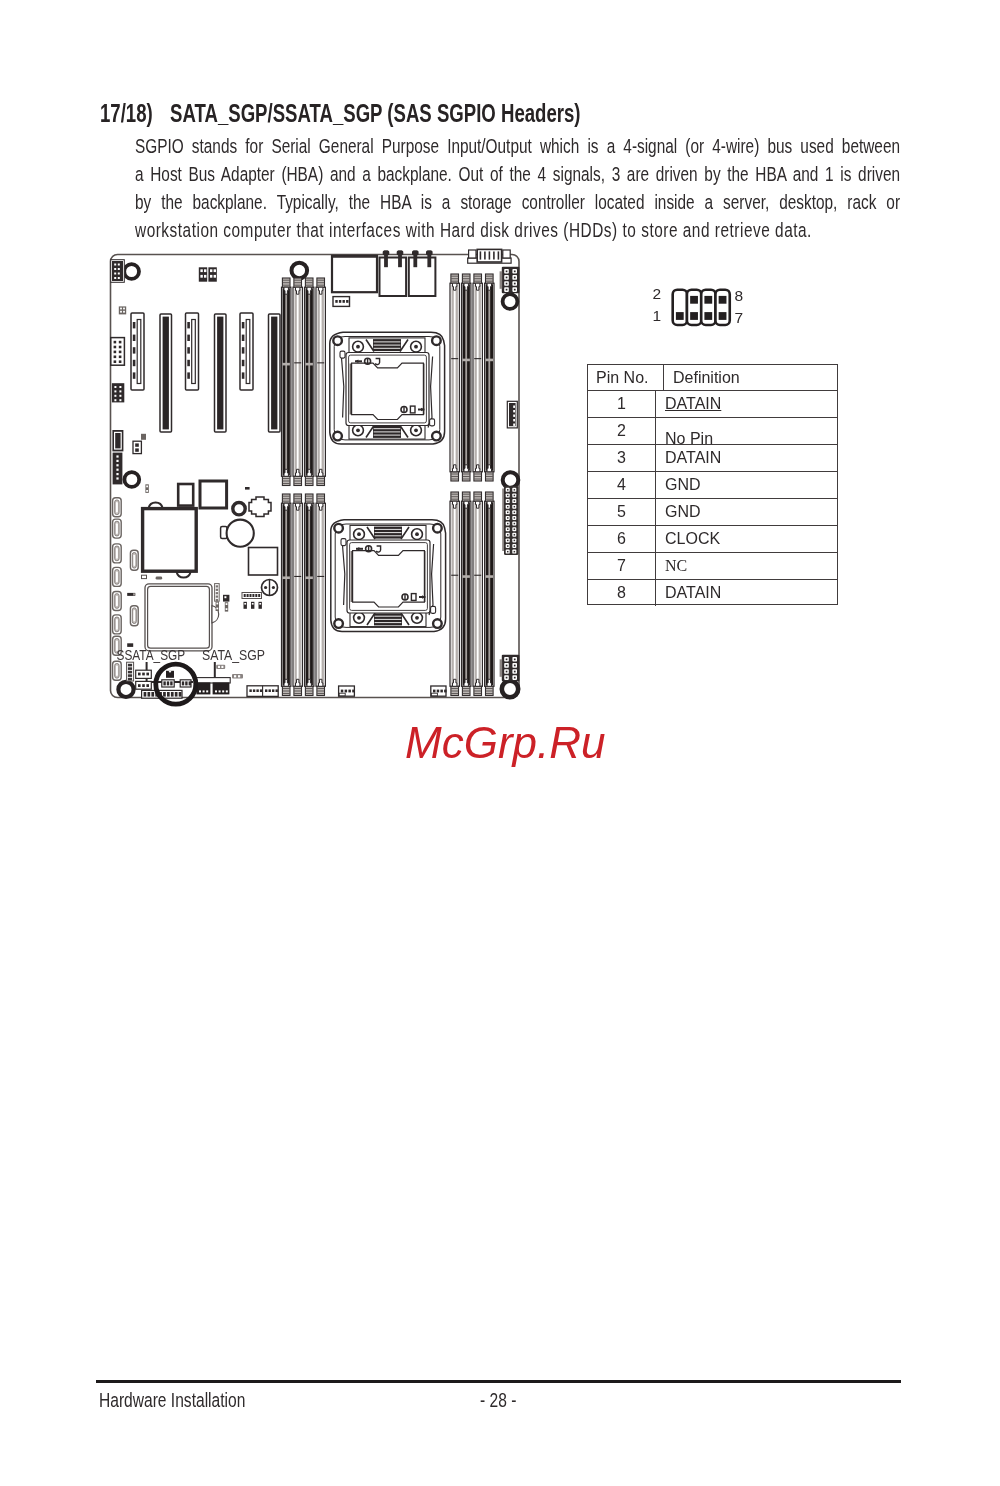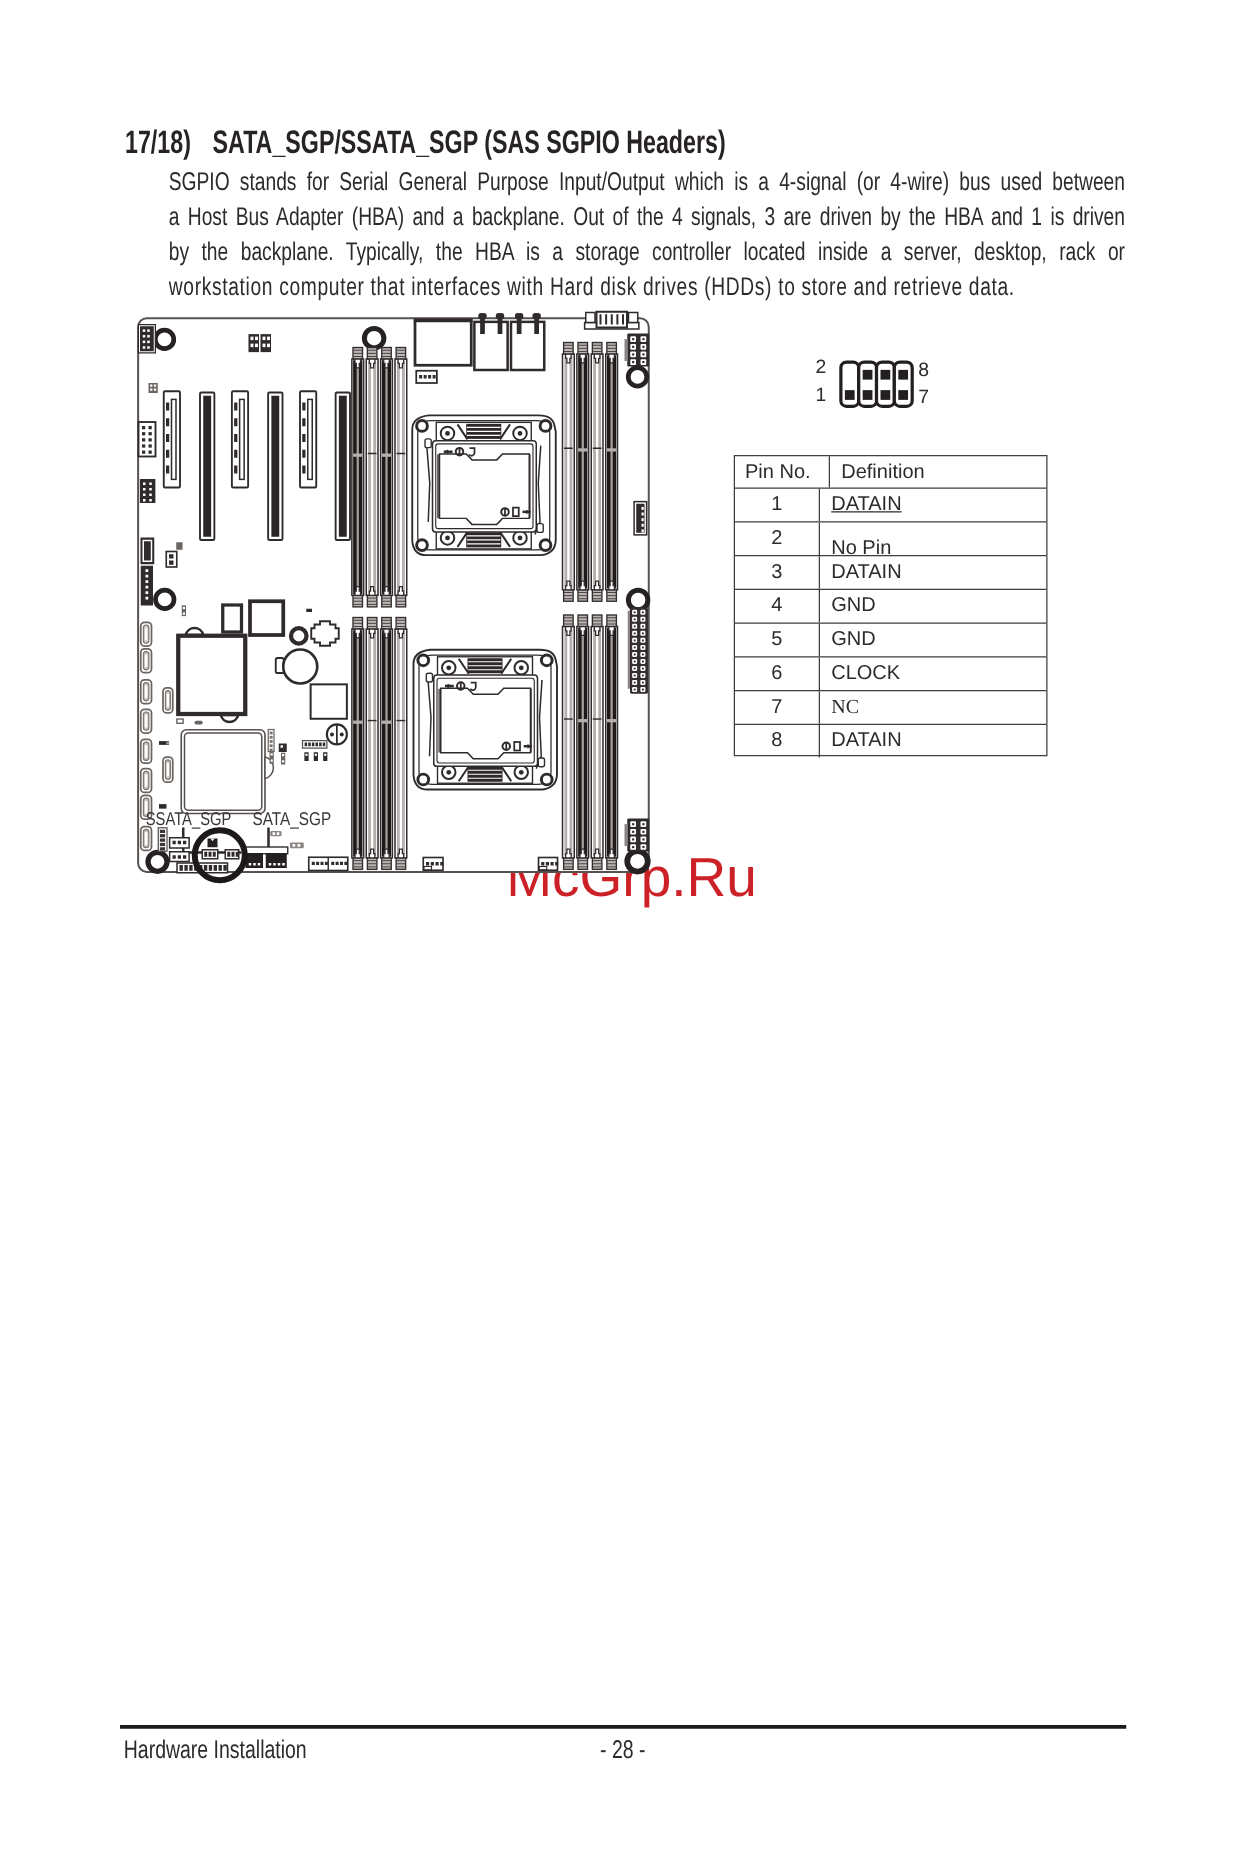--- a/index.html
+++ b/index.html
@@ -83,21 +83,21 @@
   <div style="display:flex;height:26px;border-bottom:1px solid #413c3d;">
     <div style="width:67px;border-right:1px solid #413c3d;display:flex;align-items:center;justify-content:center;">7</div>
     <div style="flex:1;padding-left:9px;display:flex;align-items:center;font-family:Liberation Serif, serif;">NC</div>
   </div>
   <div style="display:flex;height:26px;">
     <div style="width:67px;border-right:1px solid #413c3d;display:flex;align-items:center;justify-content:center;">8</div>
     <div style="flex:1;padding-left:9px;display:flex;align-items:center;">DATAIN</div>
   </div>
 </div>
 
-<div class="abs" style="left:405px;top:678px;font-size:44px;color:#cc2127;white-space:nowrap;">McGrp.Ru</div>
+<div class="abs" style="left:405px;top:718px;font-size:44px;font-style:italic;color:#cc2127;white-space:nowrap;">McGrp.Ru</div>
 
 <div class="abs" style="left:96px;top:1380px;width:805px;height:2.6px;background:#1d1a1b;"></div>
 
 <div class="abs" style="left:99px;top:1388px;font-size:20.5px;color:#2e2a2b;transform:scaleX(0.76);transform-origin:0 0;white-space:nowrap;">Hardware Installation</div>
 
 <div class="abs" style="left:480px;top:1388px;font-size:20.5px;color:#2e2a2b;transform:scaleX(0.76);transform-origin:0 0;white-space:nowrap;">- 28 -</div>
 
 <svg class="abs" style="left:106px;top:244px;" width="418" height="468" viewBox="106 244 418 468">
 
   <rect x="110.5" y="254.5" width="408.5" height="443" rx="7" fill="#ffffff" stroke="#58524f" stroke-width="1.6"></rect>

